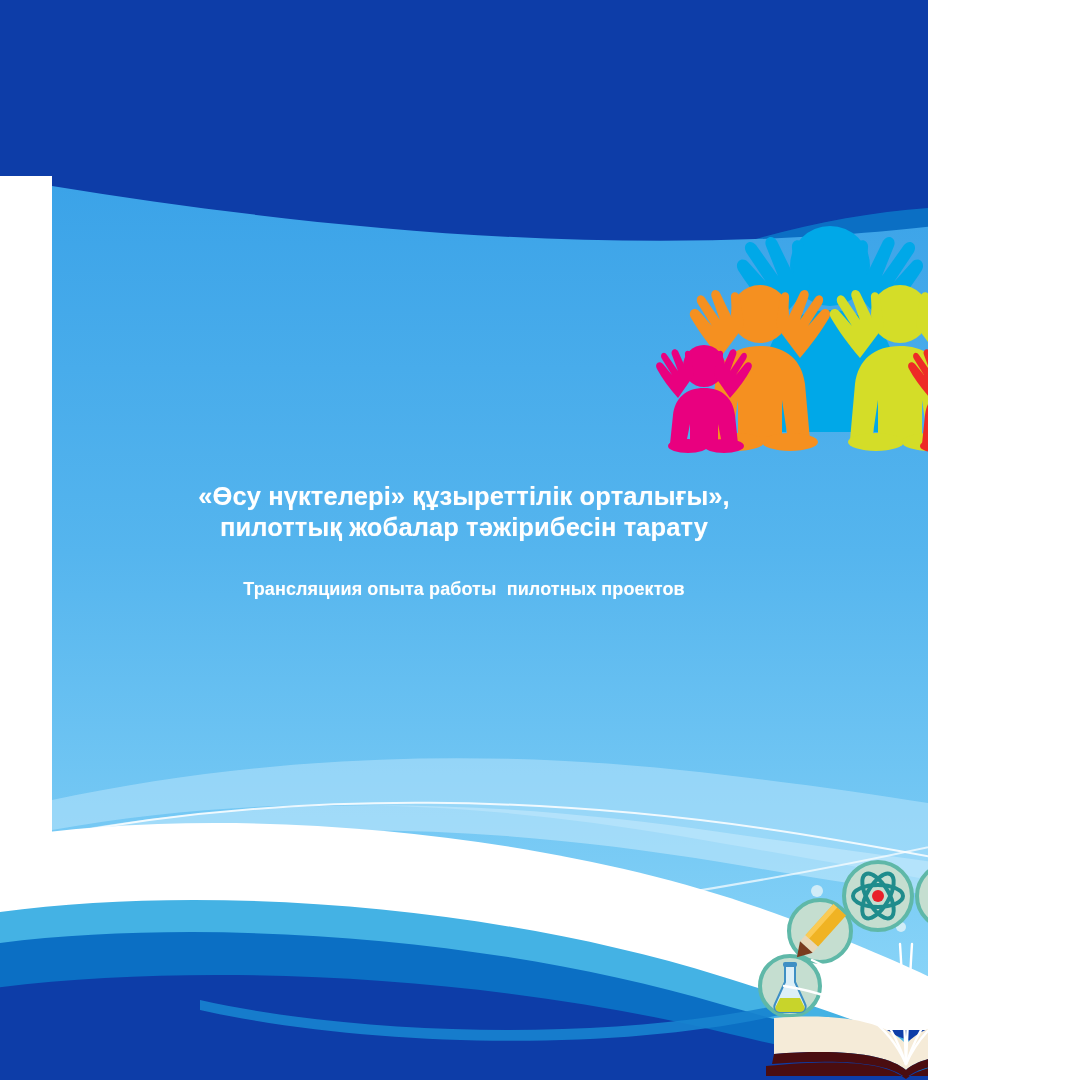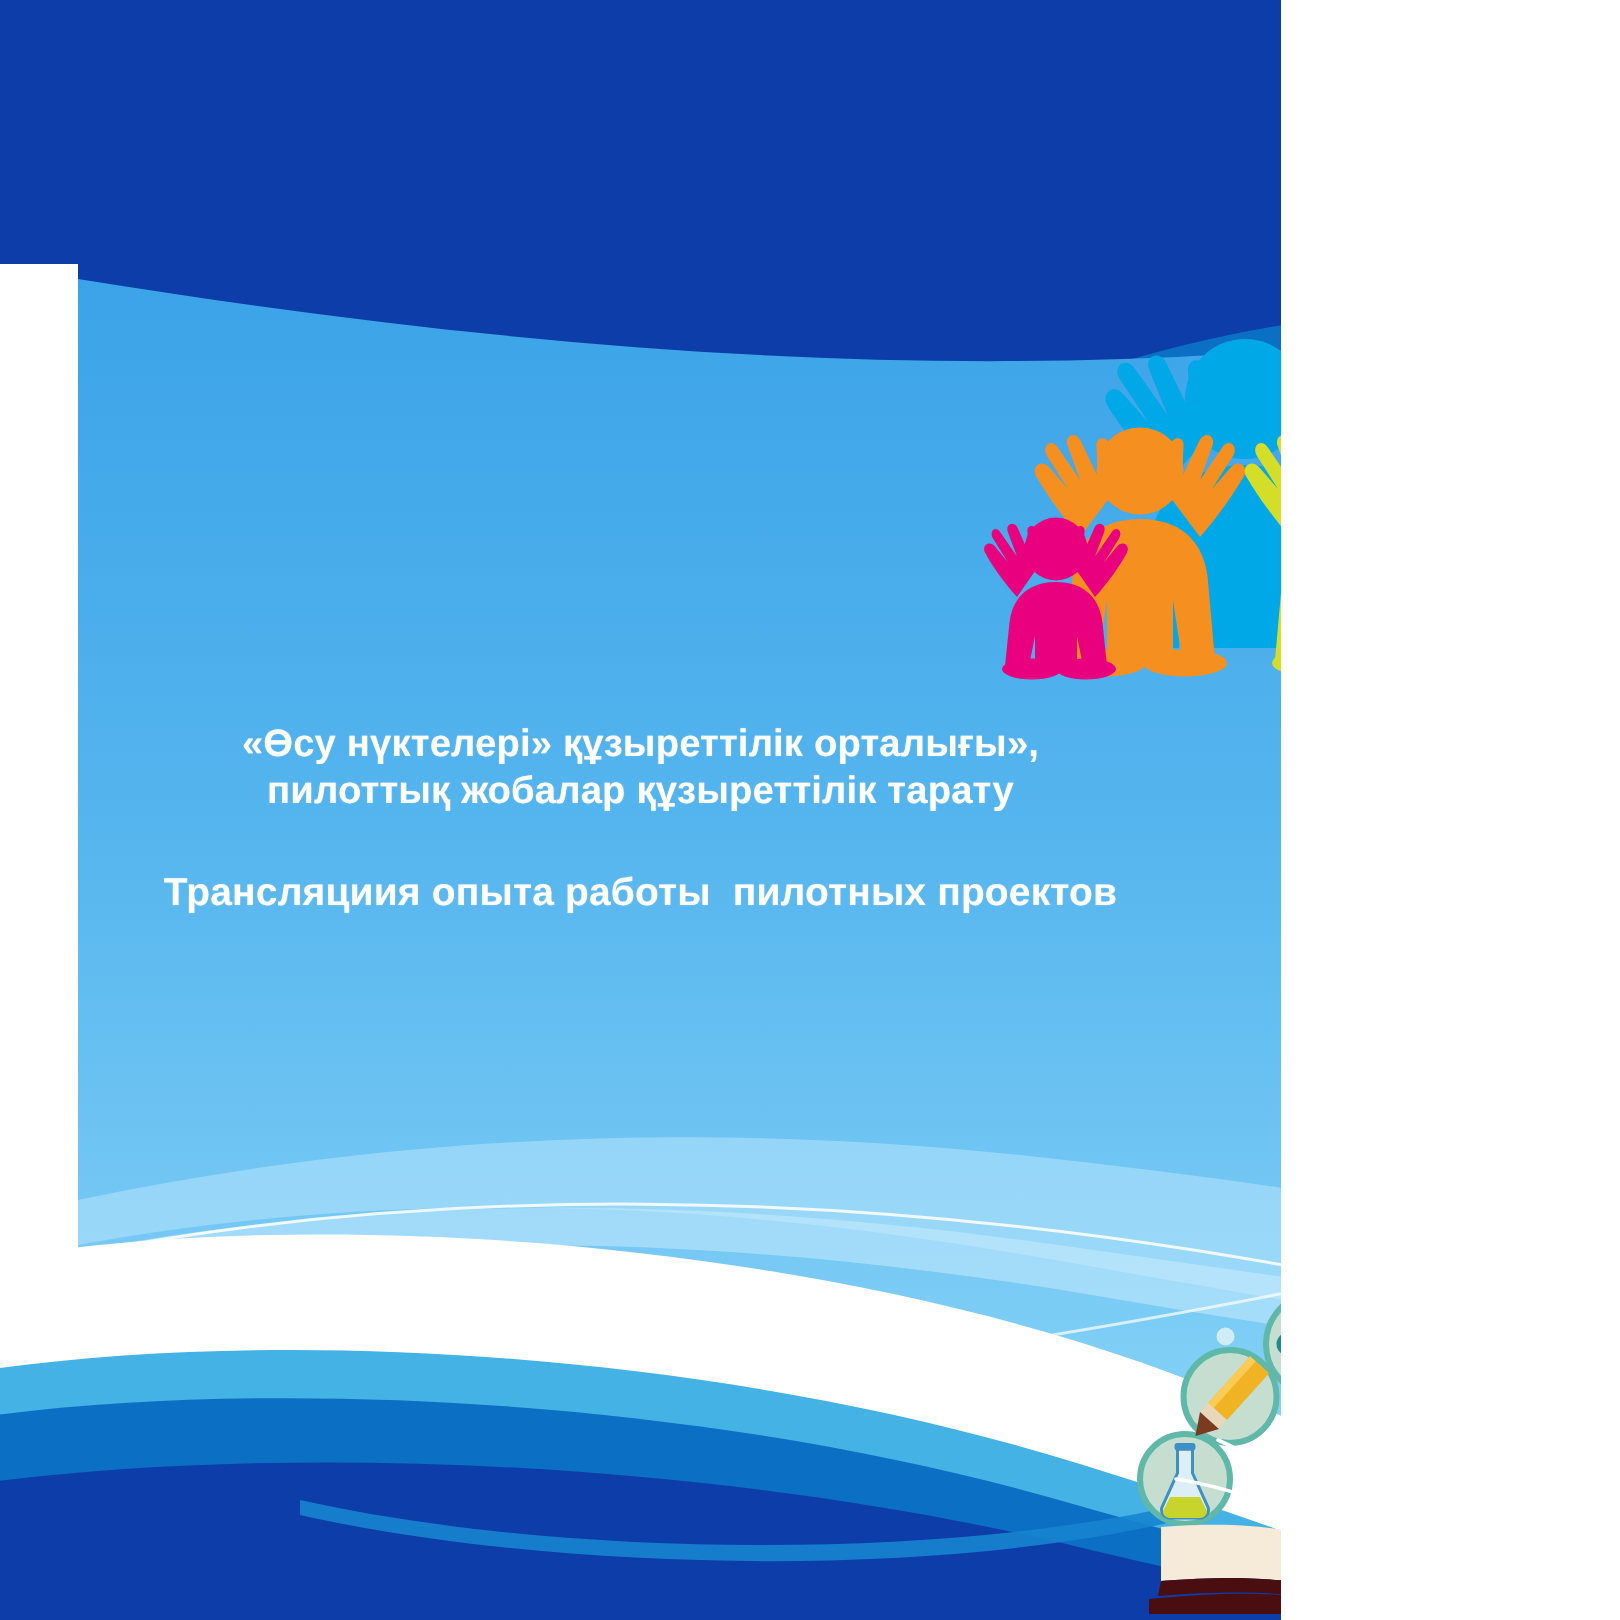--- a/index.html
+++ b/index.html
@@ -1,20 +1,20 @@
 <!DOCTYPE html>
 <html><head>
 <meta charset="utf-8">
 <style>
   html,body{margin:0;padding:0;background:#fff;}
   body{font-family:"Liberation Sans","DejaVu Sans",sans-serif;}
 
   #slide{
     position:relative;
-    width:854px;height:1080px;
+    width:928px;height:1080px;
     overflow:hidden;
     background:#0D3DA8;
   }
 
   
   #bg{position:absolute;inset:0;width:1080px;height:1080px;display:block;}
 
   
   #kids{position:absolute;left:650px;top:218px;width:360px;height:252px;}
 
@@ -32,21 +32,21 @@
     line-height:1.22;
     letter-spacing:.1px;
     text-shadow:0 0 1px rgba(255,255,255,.35);
   }
   .tline{
     display:block;
     white-space:pre;
     font-size:25.5px;
   }
   .kz{font-size:25.5px;}
-  .ru{font-size:26px;}
+  .ru{font-size:18px;}
   .gap{display:block;height:36px;}
 </style>
 </head>
 <body>
 
 <div id="slide">
 
   <svg id="bg" viewBox="0 0 1080 1080" preserveAspectRatio="none">
     <defs>
       <linearGradient id="skyGrad" x1="0" y1="0" x2="0" y2="1">
@@ -239,18 +239,18 @@
         <path d="M168,216 C166,170 164,126 162,96"></path>
         <path d="M168,216 C184,180 216,150 290,138"></path>
         <path d="M168,216 C182,176 204,138 262,112"></path>
         <path d="M168,216 C170,170 172,126 174,96"></path>
       </g>
     </g>
   </svg>
 
   <div id="text-block">
     <span class="tline kz">«Өсу нүктелері» құзыреттілік орталығы»,</span>
-    <span class="tline kz">пилоттық жобалар құзыреттілік тарату</span>
+    <span class="tline kz">пилоттық жобалар тәжірибесін тарату</span>
     <span class="gap"></span>
     <span class="tline ru">Трансляциия опыта работы  пилотных проектов</span>
   </div>
 
 </div>
 
 </body></html>

